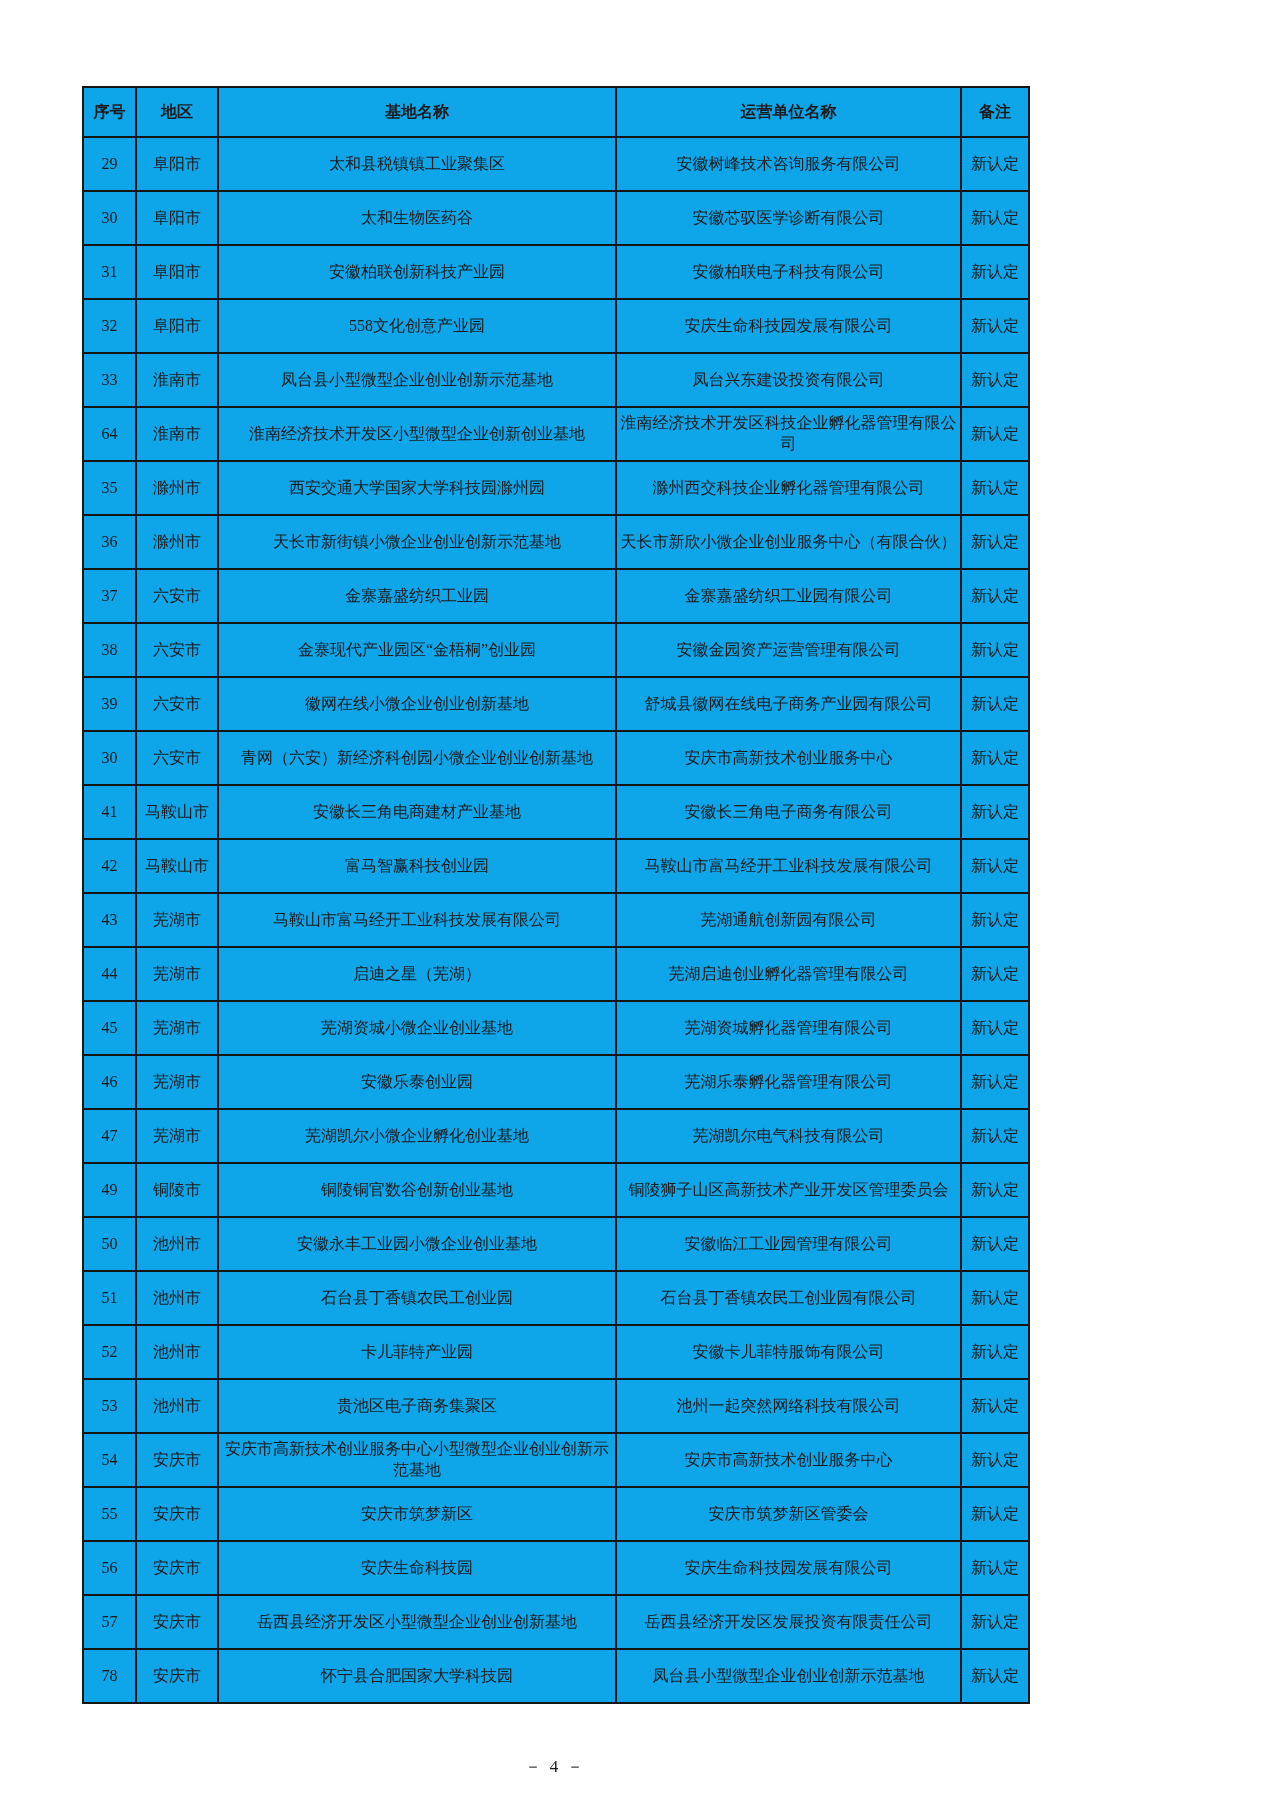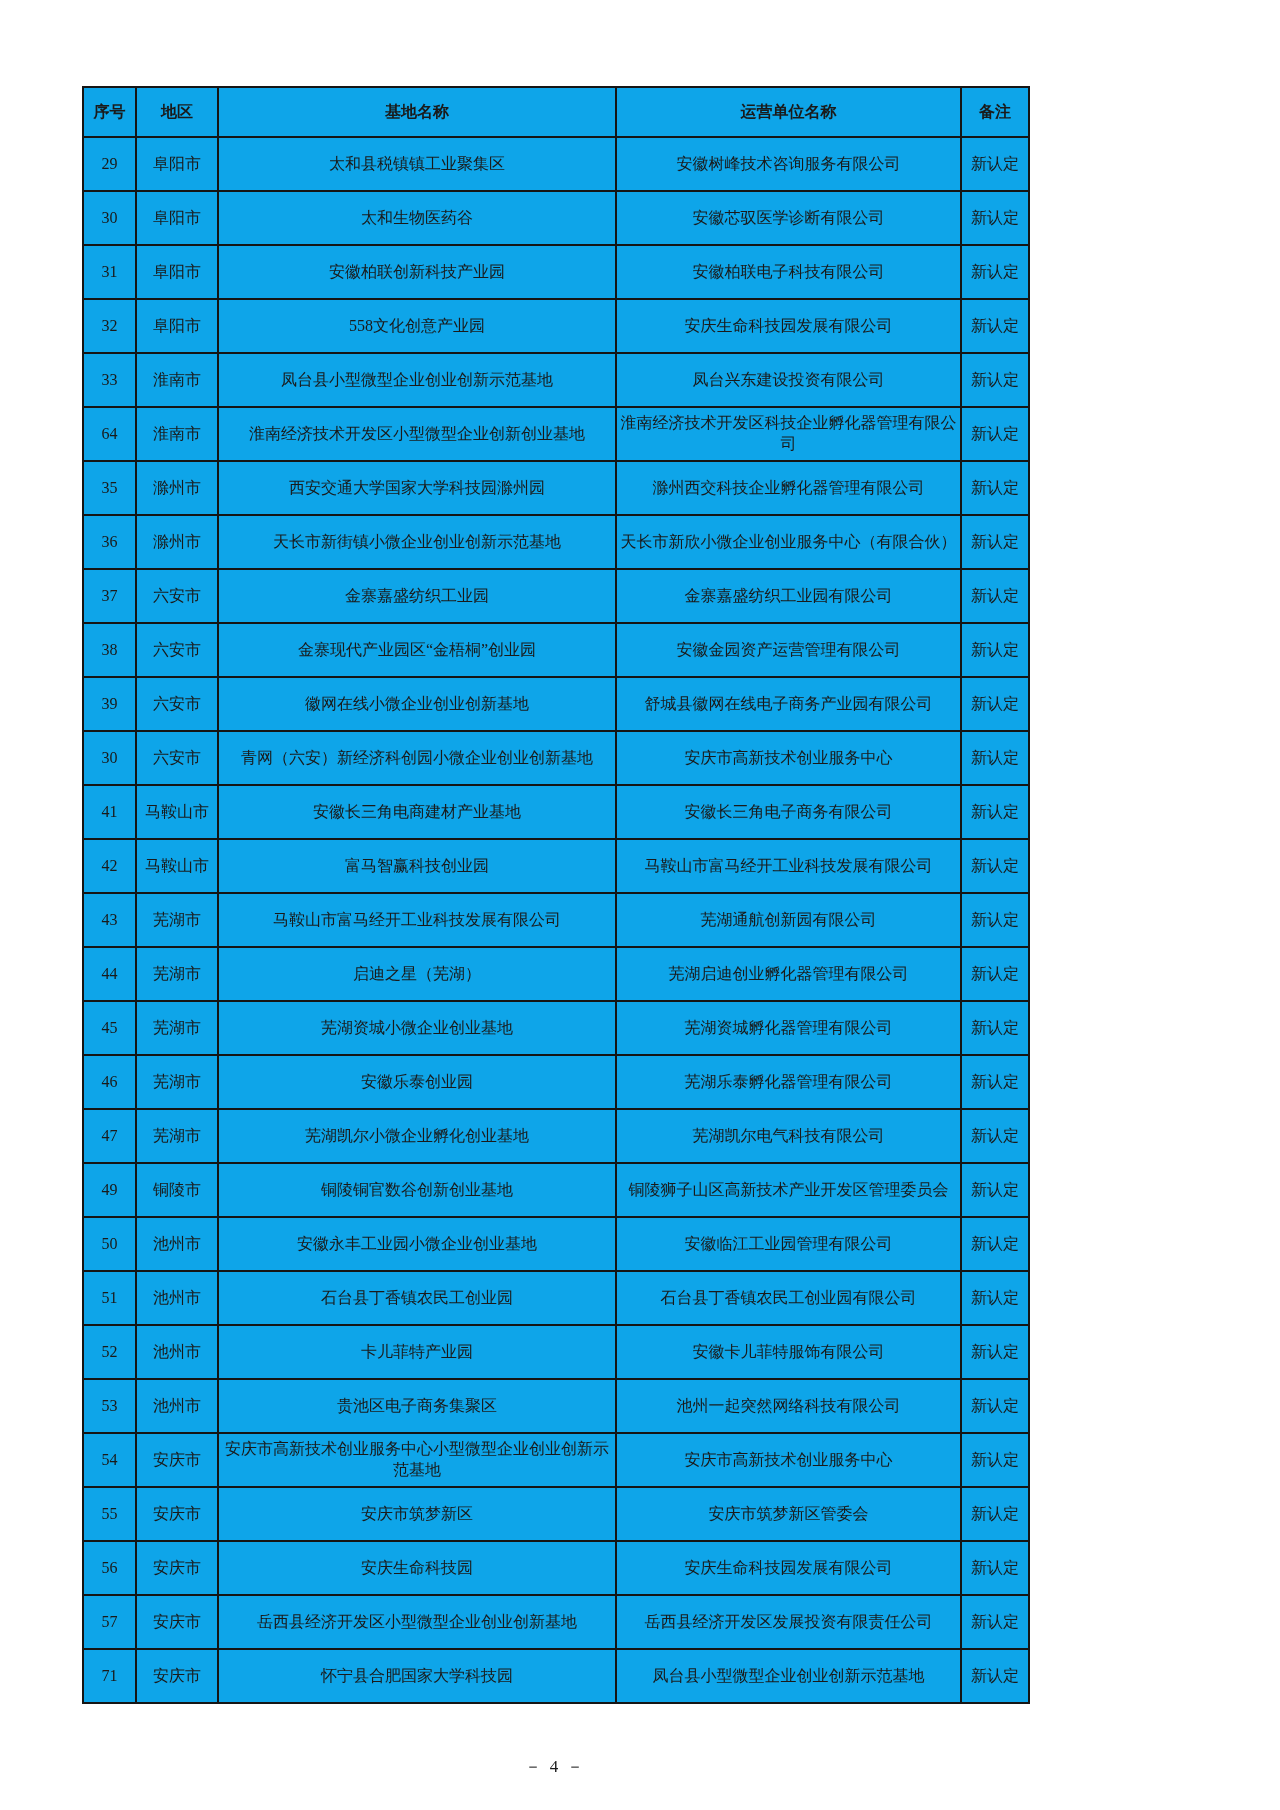--- a/index.html
+++ b/index.html
@@ -246,21 +246,21 @@
           <td>新认定</td>
         </tr>
         <tr>
           <td>57</td>
           <td>安庆市</td>
           <td>岳西县经济开发区小型微型企业创业创新基地</td>
           <td>岳西县经济开发区发展投资有限责任公司</td>
           <td>新认定</td>
         </tr>
         <tr>
-          <td>71</td>
+          <td>78</td>
           <td>安庆市</td>
           <td>怀宁县合肥国家大学科技园</td>
           <td>凤台县小型微型企业创业创新示范基地</td>
           <td>新认定</td>
         </tr>
       </tbody>
   </table>
 
   <div class="page-footer">－ 4 －</div>
 

